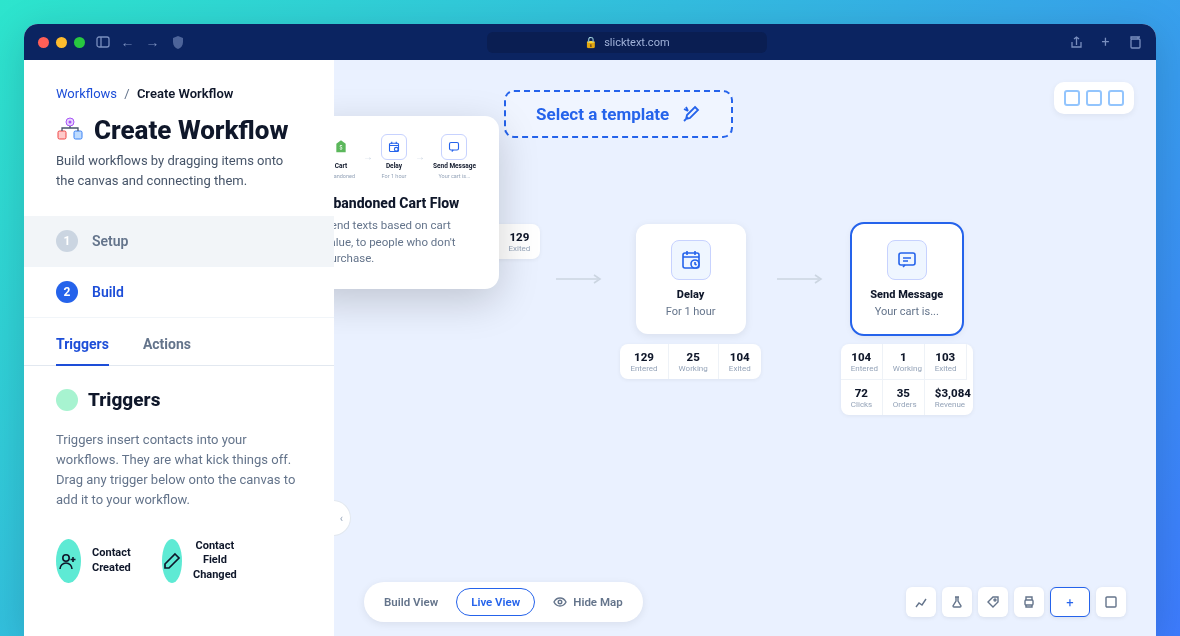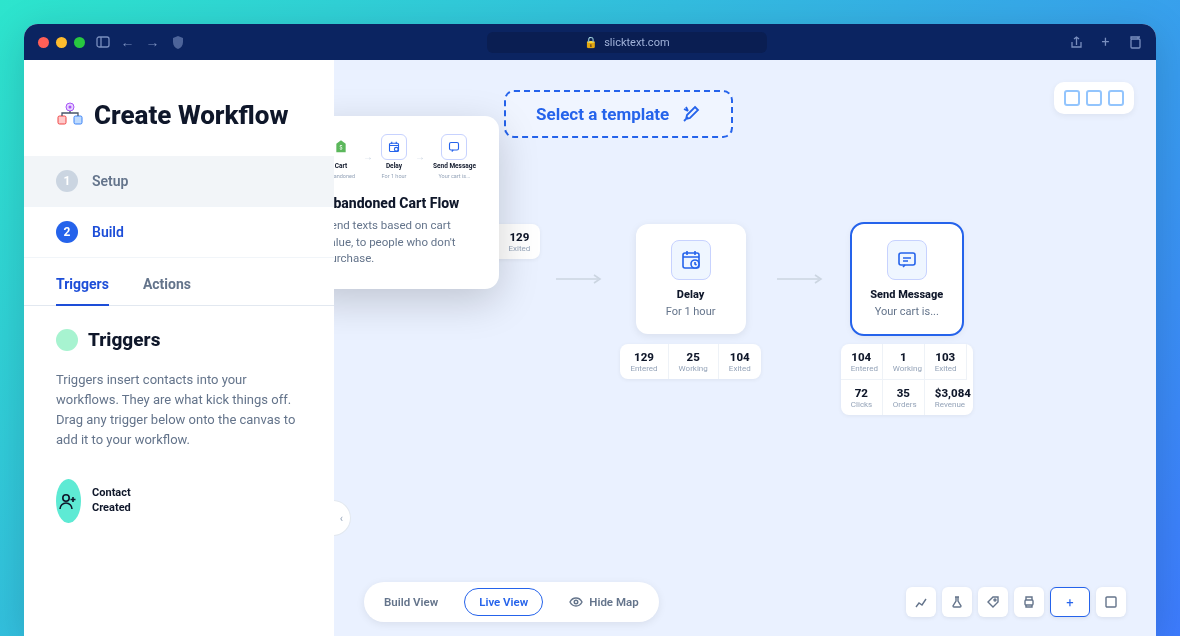--- a/index.html
+++ b/index.html
@@ -63,21 +63,21 @@
 .ctitle{font-size:11px;font-weight:800;color:#0f172a;text-align:center;line-height:1.2}
 .csub{font-size:11px;color:#64748b}
 .stats{display:flex;background:#fff;border-radius:8px;box-shadow:0 1px 4px rgba(0,0,0,.06);overflow:hidden;flex-wrap:wrap}
 .stat{padding:6px 10px;text-align:center;border-right:1px solid #eef2f7;min-width:42px}
 .stat:last-child{border-right:none}
 .stat.w3{width:42px}
 .stat .v{font-size:11.5px;font-weight:800;color:#0f172a}
 .stat .l{font-size:8px;color:#94a3b8}
 .arrow{width:48px;height:110px;display:flex;align-items:center;justify-content:center;color:#cbd5e1}
 .bottombar{position:absolute;bottom:14px;left:30px;right:30px;display:flex;justify-content:space-between;align-items:center}
-.bleft{display:flex;align-items:center;gap:12px;background:#fff;border-radius:22px;padding:6px;box-shadow:0 2px 8px rgba(0,0,0,.08)}
+.bleft{display:flex;align-items:center;gap:4px;background:#fff;border-radius:22px;padding:6px;box-shadow:0 2px 8px rgba(0,0,0,.08)}
 .bbtn{padding:6px 14px;font-size:11.5px;color:#64748b;border-radius:16px;cursor:pointer;font-weight:600}
 .bbtn.active{border:1.5px solid #2563eb;color:#2563eb}
 .bbtn.i{display:flex;align-items:flex-start;gap:6px}
 .bright{display:flex;gap:6px;align-items:center}
 .ibtn{width:30px;height:30px;background:#fff;border-radius:6px;display:flex;align-items:center;justify-content:center;color:#64748b;box-shadow:0 1px 4px rgba(0,0,0,.08);cursor:pointer;font-size:13px}
 .ibtn.primary{border:1.5px solid #2563eb;color:#2563eb;width:40px}
 .collapse{position:absolute;left:-1px;top:440px;width:18px;height:36px;background:#fff;border:1px solid #e2e8f0;border-left:none;border-radius:0 18px 18px 0;display:flex;align-items:center;justify-content:center;color:#94a3b8;font-size:11px;cursor:pointer}
 svg{display:block}
 </style>
 </head>
@@ -121,32 +121,38 @@
             <rect x="3" y="3" width="9" height="9" rx="1"></rect>
             <path d="M3 3V1h9M10 1v2"></path>
           </svg>
         </div>
     </div>
   </div>
 
   <div class="app">
     <div class="sidebar">
       <div class="shead">
+        <div class="bc">
+          <a href="#">Workflows</a>
+          <span class="sep">/</span>
+          <span class="cur">Create Workflow</span>
+        </div>
         <div class="title">
           <span class="title-icon">
             <svg width="28" height="28" viewBox="0 0 28 28">
                 <rect x="2" y="15" width="8" height="8" rx="1.5" fill="#fecaca" stroke="#ef4444"></rect>
                 <rect x="18" y="15" width="8" height="8" rx="1.5" fill="#bfdbfe" stroke="#3b82f6"></rect>
                 <circle cx="14" cy="6" r="4" fill="#e9d5ff" stroke="#a855f7"></circle>
                 <circle cx="14" cy="6" r="1.5" fill="#a855f7"></circle>
                 <path d="M6 15v-3h16v3M14 10v2" stroke="#475569" stroke-width="1.3" fill="none"></path>
               </svg>
           </span>
           <h1>Create Workflow</h1>
         </div>
+        <p class="subtitle">Build workflows by dragging items onto the canvas and connecting them.</p>
       </div>
       <div class="steps">
         <div class="step inactive">
             <span class="num">1</span>
             <span>Setup</span>
           </div>
         <div class="step active">
             <span class="num">2</span>
             <span>Build</span>
           </div>
@@ -163,20 +169,28 @@
         <p class="pdesc">Triggers insert contacts into your workflows. They are what kick things off. Drag any trigger below onto the canvas to add it to your workflow.</p>
         <div class="tiles">
           <div class="tile">
             <div class="ticon">
                 <svg width="20" height="20" viewBox="0 0 20 20" fill="none" stroke="#0f172a" stroke-width="1.6">
                   <circle cx="8" cy="7" r="3.2"></circle>
                   <path d="M2 18c0-3.3 2.7-6 6-6s6 2.7 6 6M15 6v5M12.5 8.5h5"></path>
                 </svg>
               </div>
             <div class="tlabel">Contact Created</div>
+          </div>
+          <div class="tile">
+            <div class="ticon">
+                <svg width="18" height="18" viewBox="0 0 18 18" fill="none" stroke="#0f172a" stroke-width="1.7">
+                  <path d="M12 2l4 4L6 16H2v-4L12 2z"></path>
+                </svg>
+              </div>
+            <div class="tlabel">Contact Field Changed</div>
           </div>
         </div>
       </div>
     </div>
 
     <div class="canvas">
       <div class="collapse">‹</div>
       <div class="topright">
           <div class="trb"></div>
           <div class="trb"></div>

